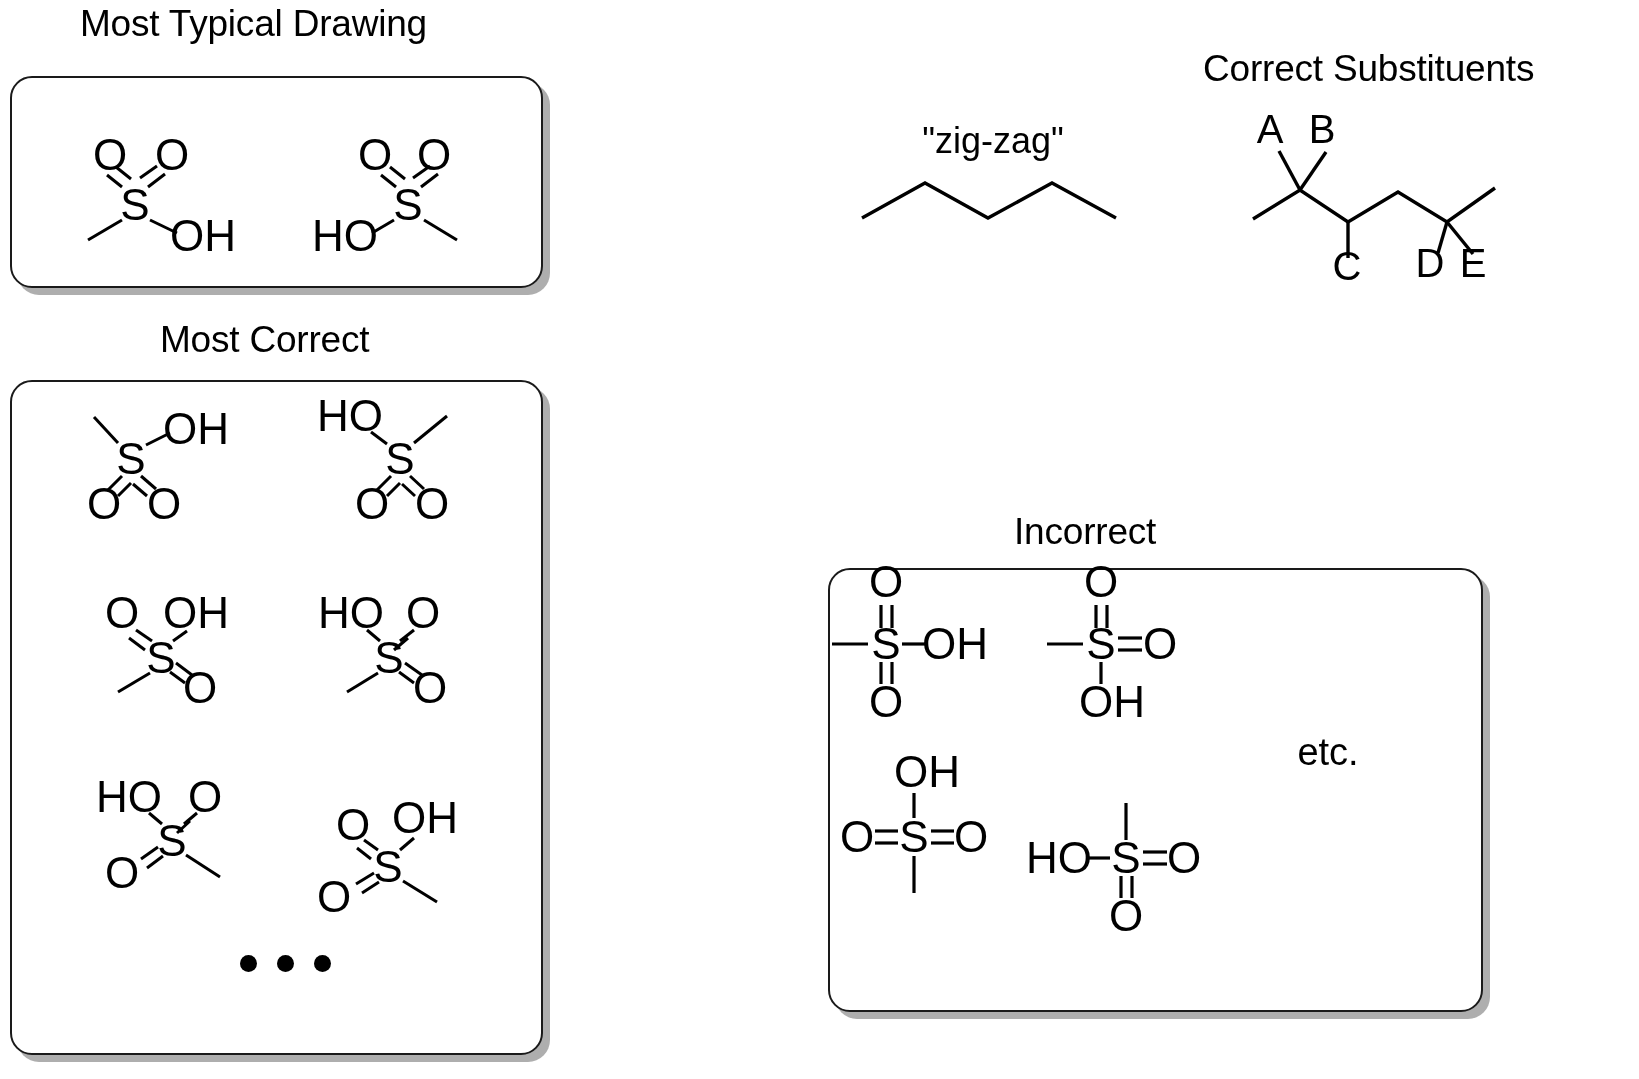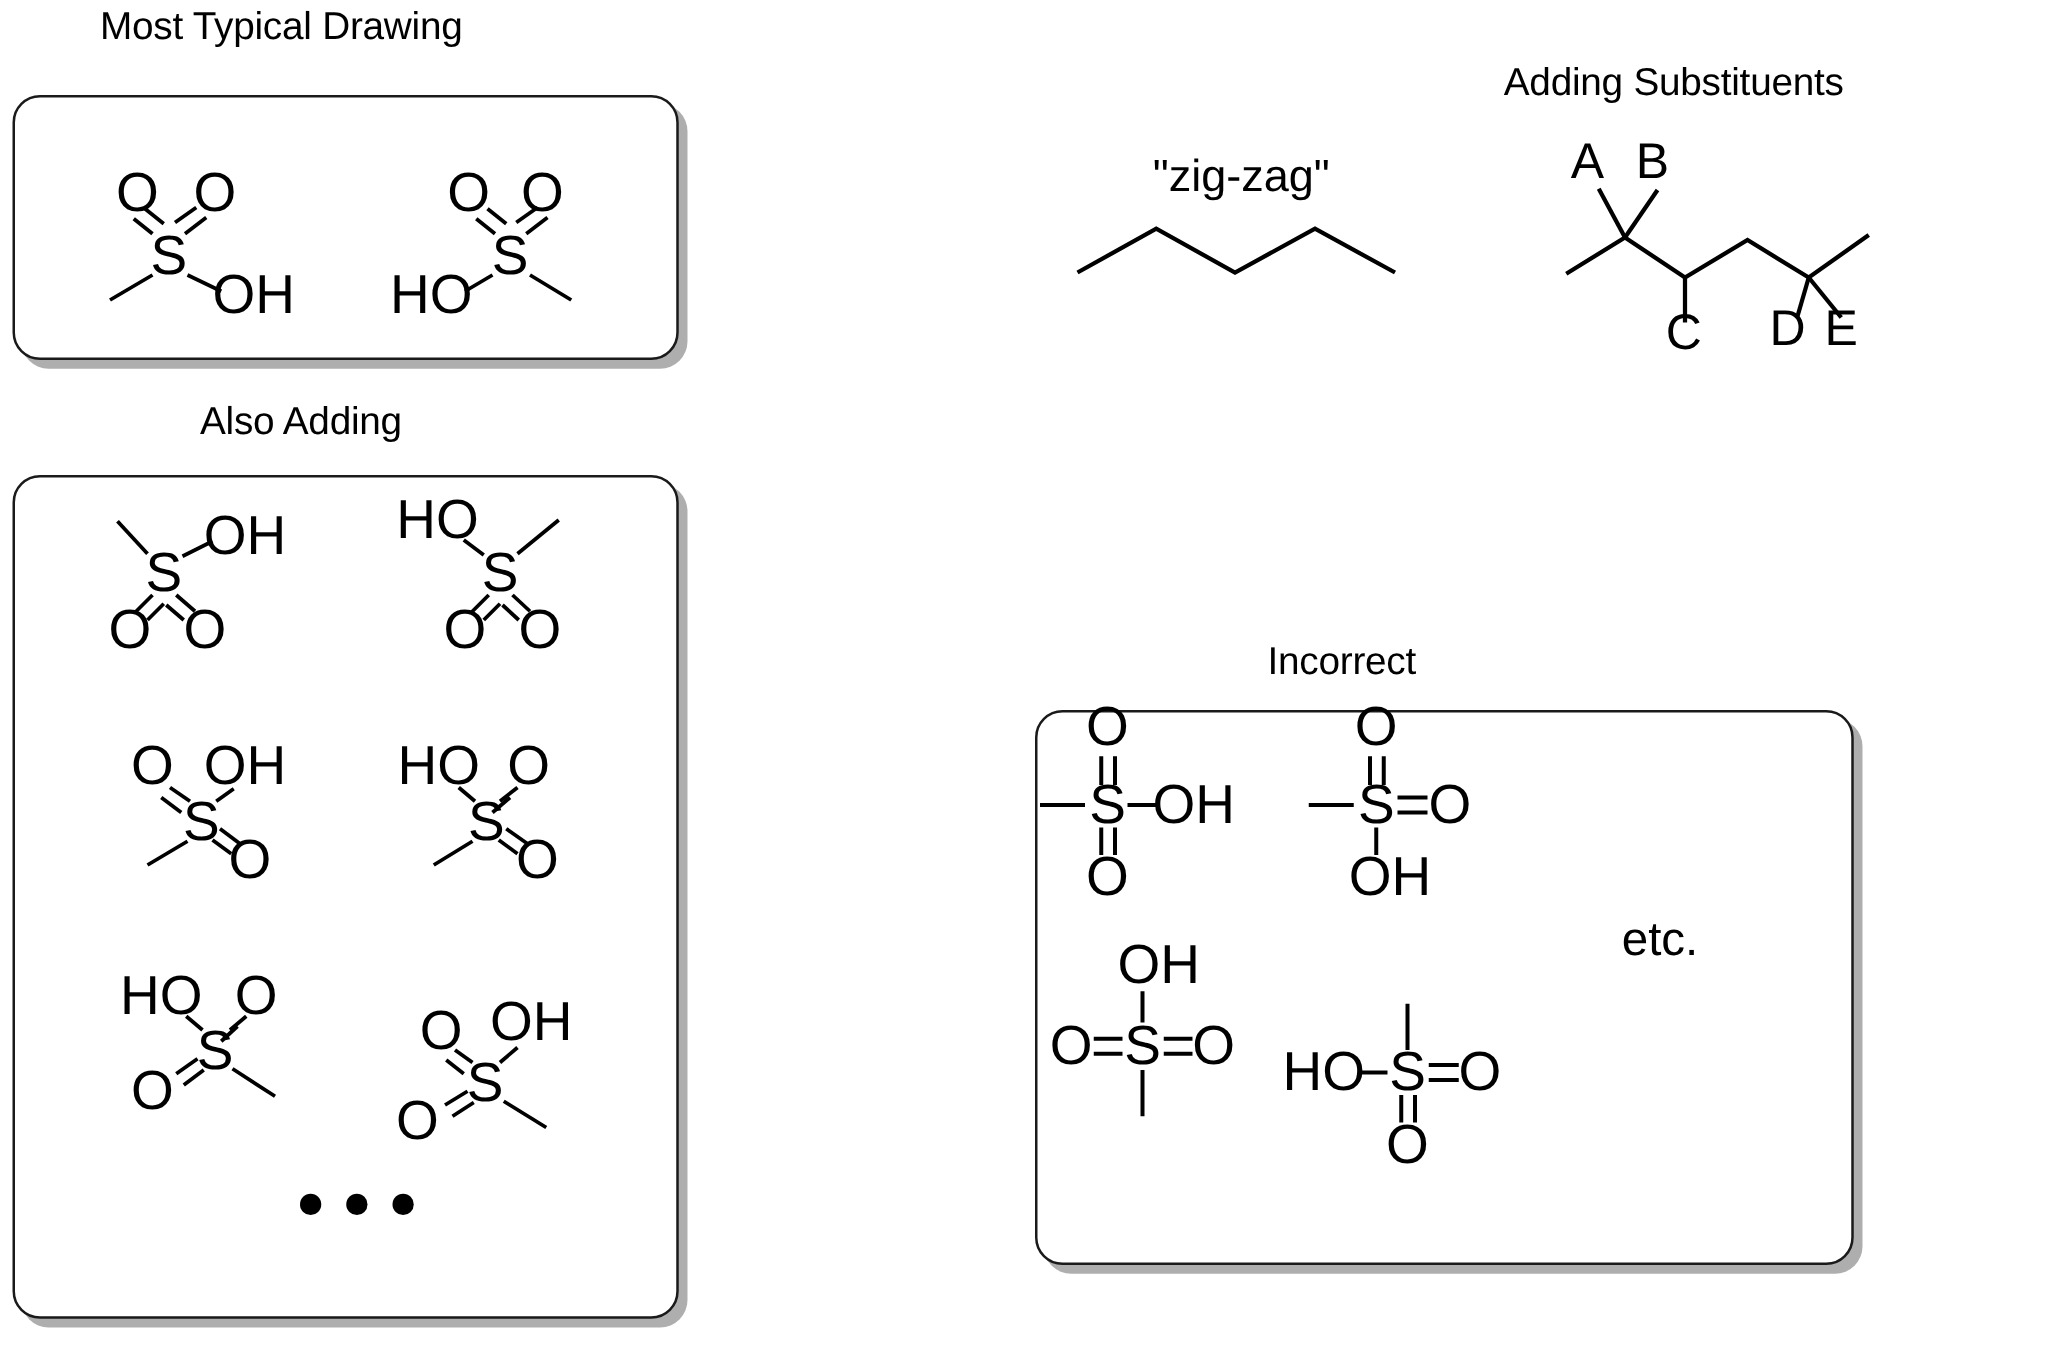--- a/index.html
+++ b/index.html
@@ -10,21 +10,21 @@
   .panel{
     position:absolute;
     background:#fff;
     border:2.2px solid #1a1a1a;
     border-radius:22px;
     box-shadow:7px 7px 0 0 rgba(170,170,170,0.95);
     box-sizing:border-box;
   }
   .section-title{
     position:absolute;
-    font-size:31px;
+    font-size:37px;
     line-height:1;
     white-space:nowrap;
     color:#000;
     letter-spacing:-0.2px;
   }
   .atom{
     position:absolute;
     font-size:44px;
     line-height:1;
     white-space:nowrap;
@@ -90,21 +90,21 @@
   <line x1="396" y1="187" x2="381" y2="175" stroke-width="3"></line>
   <line x1="405" y1="179" x2="390" y2="167" stroke-width="3"></line>
   <line x1="421" y1="187" x2="438" y2="174" stroke-width="3"></line>
   <line x1="413" y1="178" x2="430" y2="166" stroke-width="3"></line>
 
   <line x1="394" y1="220" x2="372" y2="233" stroke-width="3"></line>
 
   <line x1="424" y1="220" x2="457" y2="240" stroke-width="3"></line>
 </svg>
 
-<div class="section-title" style="left:160px;top:321px;">Also Adding</div>
+<div class="section-title" style="left:160px;top:321px;">Most Correct</div>
 
 <div class="panel" style="left:10px;top:380px;width:533px;height:675px;"></div>
 
 <div class="atom" style="left:196px;top:429px;">OH</div>
 <div class="atom" style="left:131px;top:459px;">S</div>
 <div class="atom" style="left:104px;top:504px;">O</div>
 <div class="atom" style="left:164px;top:504px;">O</div>
 <svg class="ov" width="1639" height="1079">
   <line x1="118" y1="443" x2="94" y2="417" stroke-width="3"></line>
   <line x1="146" y1="445" x2="170" y2="433" stroke-width="3"></line>
@@ -189,21 +189,21 @@
   <span class="dot"></span>
   <span class="dot"></span>
   <span class="dot"></span>
 </div>
 
 <div class="zig-label" style="left:993px;top:141px;">"zig-zag"</div>
 <svg class="ov" width="1639" height="1079">
   <polyline points="862,218 925,183 988,218 1052,183 1116,218" fill="none" stroke="#000" stroke-width="3.4"></polyline>
 </svg>
 
-<div class="section-title" style="left:1203px;top:50px;">Adding Substituents</div>
+<div class="section-title" style="left:1203px;top:50px;">Correct Substituents</div>
 
 <div class="label-letter" style="left:1270px;top:129px;">A</div>
 <div class="label-letter" style="left:1322px;top:129px;">B</div>
 <div class="label-letter" style="left:1347px;top:266px;">C</div>
 <div class="label-letter" style="left:1430px;top:263px;">D</div>
 <div class="label-letter" style="left:1473px;top:263px;">E</div>
 
 <svg class="ov" width="1639" height="1079">
 
   <polyline points="1253,219 1300,190 1348,222 1398,192 1447,222 1495,188" fill="none" stroke="#000" stroke-width="3.4"></polyline>

